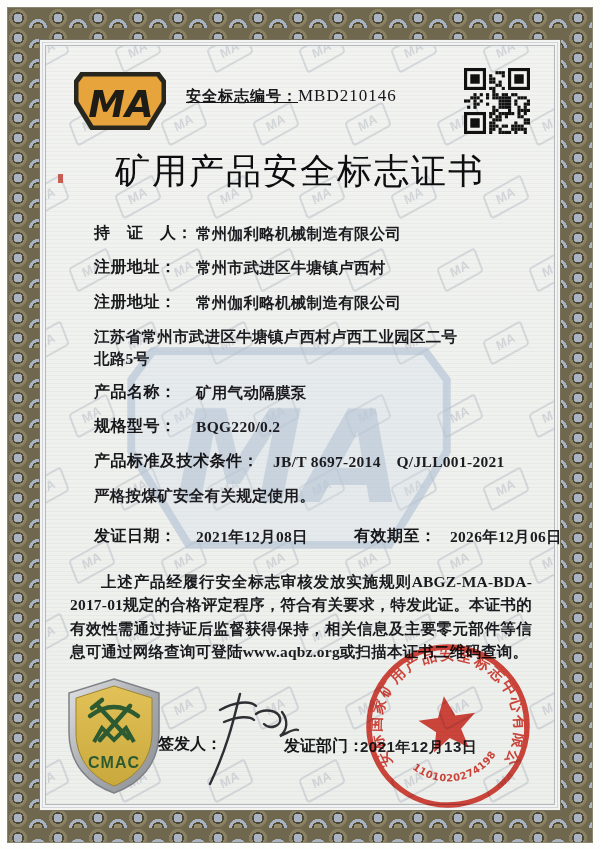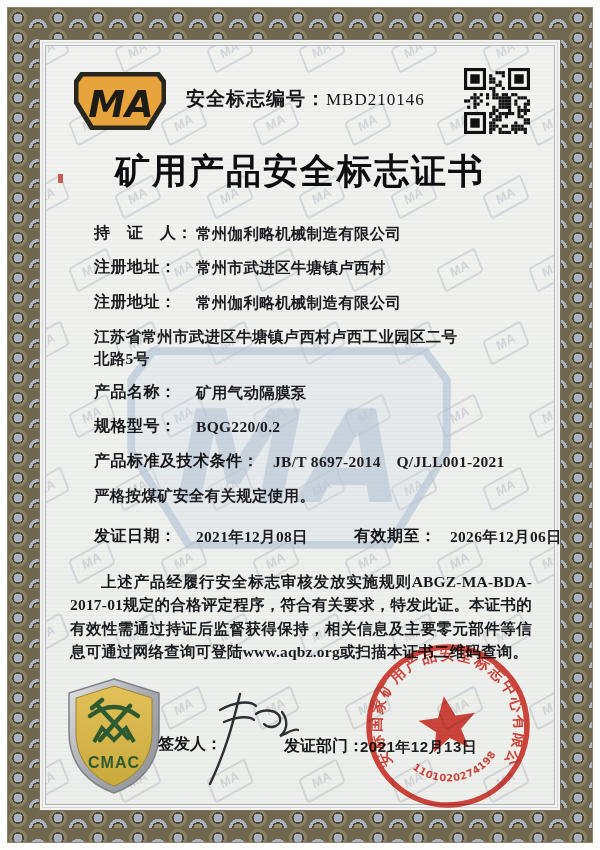--- a/index.html
+++ b/index.html
@@ -19,25 +19,25 @@
     border:1px solid #b3b8bf;outline:1px solid #d2d6da;outline-offset:2px;}
   .wm-layer{position:absolute;inset:0;overflow:hidden;pointer-events:none;}
   .wm-tile{position:absolute;width:40px;height:22px;border:2px solid rgba(148,157,172,.30);
     border-radius:4px;color:rgba(148,157,172,.32);font:bold 13px/19px "Liberation Sans",sans-serif;
     text-align:center;transform:rotate(-29deg) skewX(-8deg);}
   .wm-center{position:absolute;left:78px;top:298px;opacity:.85;pointer-events:none;}
   .content{position:absolute;inset:0;}
   
   .header{display:flex;align-items:flex-start;margin:26px 16px 0 28px;}
   .issue-line{margin:14px 0 0 20px;white-space:nowrap;}
-  .issue-label{font-size:19px;font-weight:bold;color:#17171a;letter-spacing:1px;}
+  .issue-label{font-size:15px;font-weight:bold;color:#17171a;letter-spacing:1px;text-decoration:underline;}
   .issue-no{font-family:"Liberation Serif","DejaVu Serif",serif;font-size:17px;color:#15151a;
     letter-spacing:1px;}
   .qr{margin-left:auto;margin-right:8px;margin-top:-4px;}
-  .title{text-align:center;margin-top:14px;font-size:35px;font-weight:700;color:#0e0e10;
+  .title{text-align:center;margin-top:14px;font-size:35px;font-weight:400;color:#0e0e10;
     letter-spacing:2px;}
   .red-tick{position:absolute;left:12px;top:128px;width:5px;height:9px;background:#c0392f;opacity:.8;}
   
   .fields{margin:28px 30px 0 48px;position:relative;}
   .row{display:flex;align-items:flex-start;margin-bottom:13px;}
   .lbl{font-size:16px;font-weight:bold;color:#17171a;flex:0 0 102px;white-space:nowrap;letter-spacing:.5px;}
   .lbl.wide{flex:0 0 auto;margin-right:14px;}
   .val{font-family:"Liberation Serif","DejaVu Serif",serif;font-weight:bold;font-size:15.5px;
     color:#1c1c20;line-height:1.38;max-width:372px;letter-spacing:.3px;}
   .dates .val{flex:0 0 158px;}

